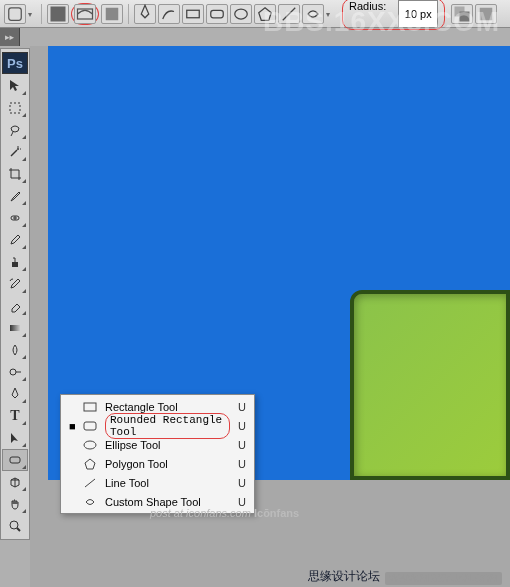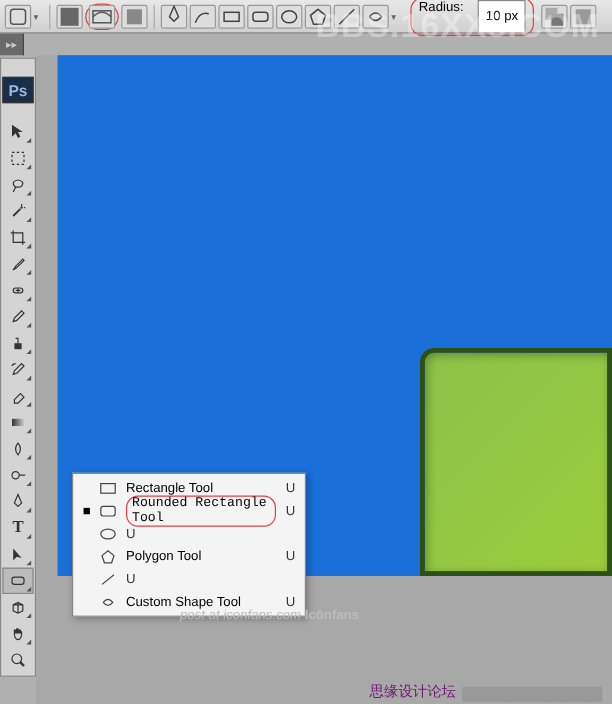--- a/index.html
+++ b/index.html
@@ -9,38 +9,38 @@
 .opt-sep{width:1px;height:20px;background:#aaa;margin:0 3px;}
 .dropdown-arrow{width:8px;height:8px;font-size:8px;color:#666;}
 .radius-group{display:flex;align-items:flex-start;gap:12px;margin-left:6px;border:1.5px solid #e04040;border-radius:10px;padding:1px 6px;}
 .radius-label{font-size:11px;}
 .radius-input{width:40px;height:28px;border:1px solid #888;text-align:center;font-size:11px;background:#fff;}
 .red-circle{border:1.5px solid #e04040;border-radius:50%/60%;padding:0 2px;display:flex;}
 .watermark-tr{position:absolute;top:6px;right:10px;color:rgba(255,255,255,0.35);font-size:28px;font-weight:bold;letter-spacing:1px;}
 .tab-bar{position:absolute;top:28px;left:0;width:20px;height:18px;background:#6a6a6a;border-right:1px solid #444;display:flex;align-items:center;justify-content:center;}
 .tab-arrows{color:#ccc;font-size:9px;}
 .toolbox{position:absolute;top:48px;left:0;width:30px;background:#d4d4d4;border:1px solid #888;display:flex;flex-direction:column;padding:2px 0;}
-.ps-logo{width:26px;height:22px;margin:13px auto;background:#1a2e4a;color:#9ab8e0;display:flex;align-items:center;justify-content:center;font-weight:bold;font-size:13px;border:1px solid #333;}
+.ps-logo{width:26px;height:22px;margin:1px auto;background:#1a2e4a;color:#9ab8e0;display:flex;align-items:center;justify-content:center;font-weight:bold;font-size:13px;border:1px solid #333;}
 .tool{width:26px;height:22px;margin:0 auto;display:flex;align-items:center;justify-content:center;border:1px solid transparent;position:relative;cursor:pointer;}
 .tool.selected{background:#bbb;border:1px solid #888;}
 .tool svg{width:16px;height:16px;}
 .tool .corner{position:absolute;bottom:1px;right:1px;width:0;height:0;border-left:4px solid transparent;border-bottom:4px solid #555;}
 .canvas-area{position:absolute;top:46px;left:30px;right:0;bottom:0;background:#a8a8a8;}
 .doc-bg{position:absolute;top:0;left:18px;right:0;bottom:107px;background:#1a6fd8;}
 .green-rect{position:absolute;right:0;bottom:0;width:160px;height:190px;background:linear-gradient(135deg,#8bc34a,#9ccc3c);border:4px solid #2d5016;border-radius:12px 0 0 0;box-shadow:inset 2px 2px 8px rgba(0,0,0,0.3);}
 .shape-menu{position:absolute;left:60px;bottom:73px;width:195px;background:#f4f4f4;border:1px solid #888;box-shadow:2px 2px 6px rgba(0,0,0,0.3);padding:2px;}
 .menu-row{display:flex;align-items:center;height:19px;padding:0 6px;gap:8px;cursor:pointer;}
 .menu-dot{width:6px;text-align:center;}
 .menu-icon{width:14px;height:12px;display:flex;align-items:center;justify-content:center;}
 .menu-label{flex:1;font-size:11px;}
 .menu-key{font-size:11px;color:#333;}
 .red-oval{border:1.5px solid #e04040;border-radius:10px;padding:0 4px;font-family:Liberation Mono, monospace;}
 .watermark-bl{position:absolute;bottom:68px;left:150px;color:#bbb;font-size:11px;font-style:italic;}
 .watermark-bl b{font-style:normal;}
-.watermark-br1{position:absolute;bottom:2px;right:130px;color:#701a75;font-size:12px;}
+.watermark-br1{position:absolute;bottom:2px;right:130px;color:#0f172a;font-size:12px;}
 .watermark-br2{position:absolute;bottom:2px;right:8px;color:#999;font-size:10px;background:rgba(120,120,120,0.3);padding:1px 4px;border-radius:2px;}
 </style>
 </head>
 <body>
 
 <div class="options-bar">
   <div class="opt-btn">
       <svg viewBox="0 0 16 16">
         <rect x="3" y="3" width="10" height="10" rx="2" fill="none" stroke="#555"></rect>
       </svg>
@@ -299,39 +299,41 @@
     <span class="menu-label red-oval">Rounded Rectangle Tool</span>
     <span class="menu-key">U</span>
   </div>
   <div class="menu-row">
     <span class="menu-dot"></span>
     <span class="menu-icon">
         <svg viewBox="0 0 14 12">
           <ellipse cx="7" cy="6" rx="6" ry="4" fill="none" stroke="#444"></ellipse>
         </svg>
       </span>
+    <span class="menu-label">Ellipse Tool</span>
     <span class="menu-key">U</span>
   </div>
   <div class="menu-row">
     <span class="menu-dot"></span>
     <span class="menu-icon">
         <svg viewBox="0 0 14 12">
           <polygon points="7,1 12,5 10,11 4,11 2,5" fill="none" stroke="#444"></polygon>
         </svg>
       </span>
     <span class="menu-label">Polygon Tool</span>
     <span class="menu-key">U</span>
   </div>
   <div class="menu-row">
     <span class="menu-dot"></span>
     <span class="menu-icon">
         <svg viewBox="0 0 14 12">
           <line x1="2" y1="10" x2="12" y2="2" stroke="#444"></line>
         </svg>
       </span>
+    <span class="menu-label">Line Tool</span>
     <span class="menu-key">U</span>
   </div>
   <div class="menu-row">
     <span class="menu-dot"></span>
     <span class="menu-icon">
         <svg viewBox="0 0 14 12">
           <path d="M3 6 Q7 1 11 6 Q7 11 3 6" fill="none" stroke="#444"></path>
         </svg>
       </span>
     <span class="menu-label">Custom Shape Tool</span>

